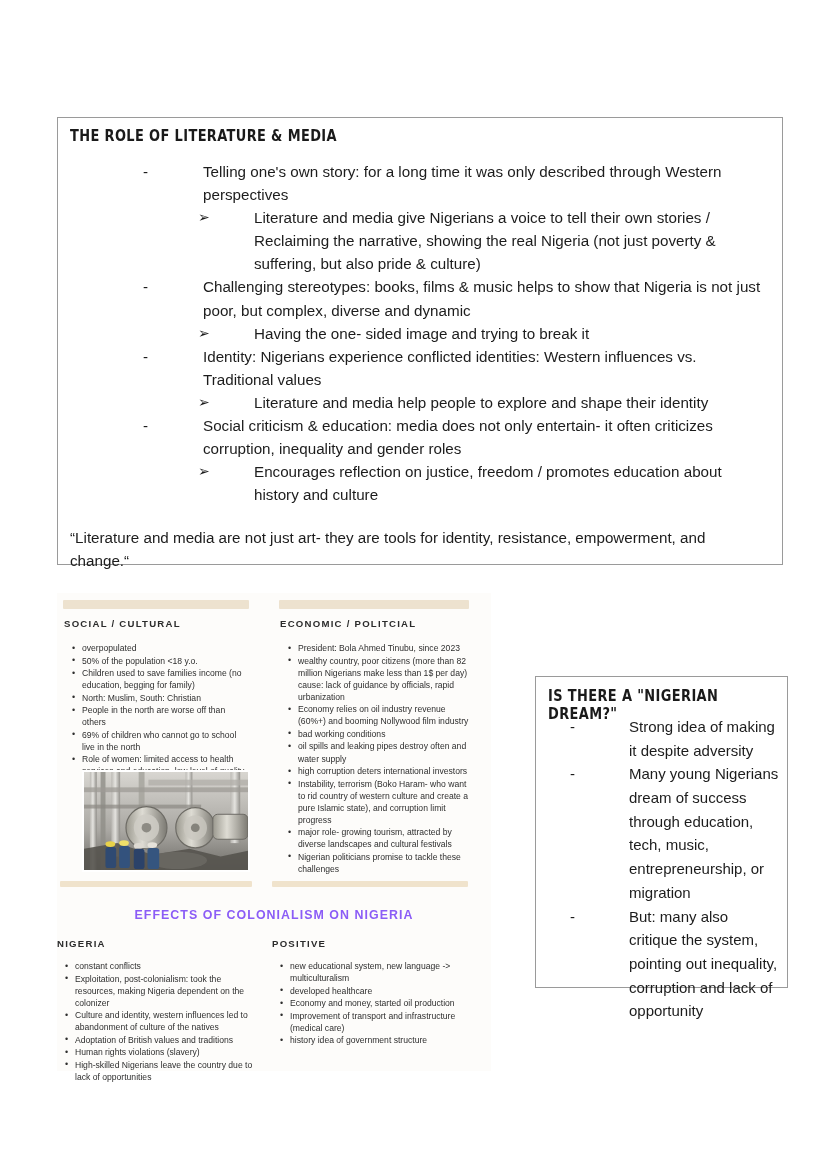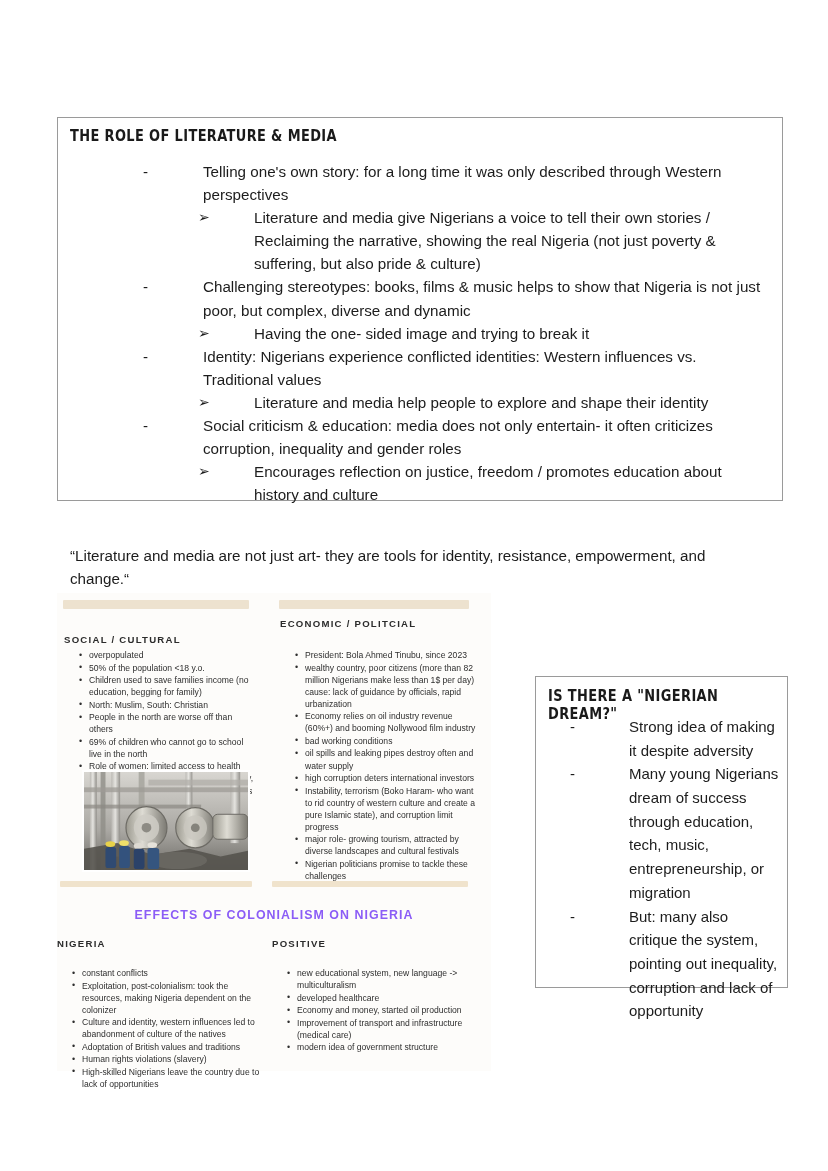--- a/index.html
+++ b/index.html
@@ -15,21 +15,21 @@
     color: #222222;
     overflow: hidden;
   }
 
   
   #main-box {
     position: absolute;
     left: 57px;
     top: 117px;
     width: 726px;
-    height: 384px;
+    height: 448px;
     border: 1.3px solid #9a9a9a;
     box-sizing: border-box;
     background: #ffffff;
   }
   .box-title {
     font-family: "DejaVu Sans Condensed", "Liberation Sans Narrow", "Liberation Sans", sans-serif;
     font-size: 15.5px;
     font-weight: 700;
     letter-spacing: 0.4px;
     color: #1a1a1a;
@@ -71,21 +71,20 @@
   .li1 .txt, .li2 .txt { flex: 1 1 auto; margin-left: 27px; }
 
   #closing-quote {
     position: absolute;
     left: 12px;
     right: 40px;
     top: 408px;
     font-size: 15.2px;
     line-height: 1.52;
     color: #1c1c1c;
-    margin-top: 18px;
   }
 
   
   #dream-box {
     position: absolute;
     left: 535px;
     top: 676px;
     width: 253px;
     height: 312px;
     border: 1.3px solid #9a9a9a;
@@ -128,21 +127,21 @@
   #bar-neg      { left: 3px;   top: 288px; width: 192px; height: 6px; background:#f0e3cc; }
   #bar-pos      { left: 215px; top: 288px; width: 196px; height: 6px; background:#f0e3cc; }
 
   .sec-head {
     position: absolute;
     font-size: 9.6px;
     font-weight: 700;
     letter-spacing: 1.25px;
     color: #2b2b2b;
   }
-  #head-social   { left: 7px;   top: 25px; margin-top: 16px; }
+  #head-social   { left: 7px;   top: 25px; }
   #head-economic { left: 223px; top: 25px; }
   #head-negative { left: 0px;   top: 345px; }
   #head-positive { left: 215px; top: 345px; }
 
   #head-colonialism {
     position: absolute;
     left: 0; right: 0;
     top: 315px;
     text-align: center;
     font-size: 12.4px;
@@ -150,21 +149,21 @@
     letter-spacing: 1.05px;
     color: #8b5cf6;
   }
 
   .mini-list {
     position: absolute;
     font-size: 8.6px;
     line-height: 1.41;
     color: #2e2e2e;
     list-style: none;
-    margin: 14px;
+    margin: 7px;
     padding: 0;
   }
   .mini-list li {
     position: relative;
     padding-left: 11px;
     margin-bottom: 0.4px;
   }
   .mini-list li::before {
     content: "•";
     position: absolute;
@@ -351,15 +350,15 @@
       <li>Human rights violations (slavery)</li>
       <li>High-skilled Nigerians leave the country due to lack of opportunities</li>
     </ul>
 
   <div class="sec-head" id="head-positive">POSITIVE</div>
   <ul class="mini-list" id="list-positive">
       <li>new educational system, new language -&gt; multiculturalism</li>
       <li>developed healthcare</li>
       <li>Economy and money, started oil production</li>
       <li>Improvement of transport and infrastructure (medical care)</li>
-      <li>modern idea of government structure</li>
+      <li>history idea of government structure</li>
     </ul>
 </div>
 
 </body></html>

